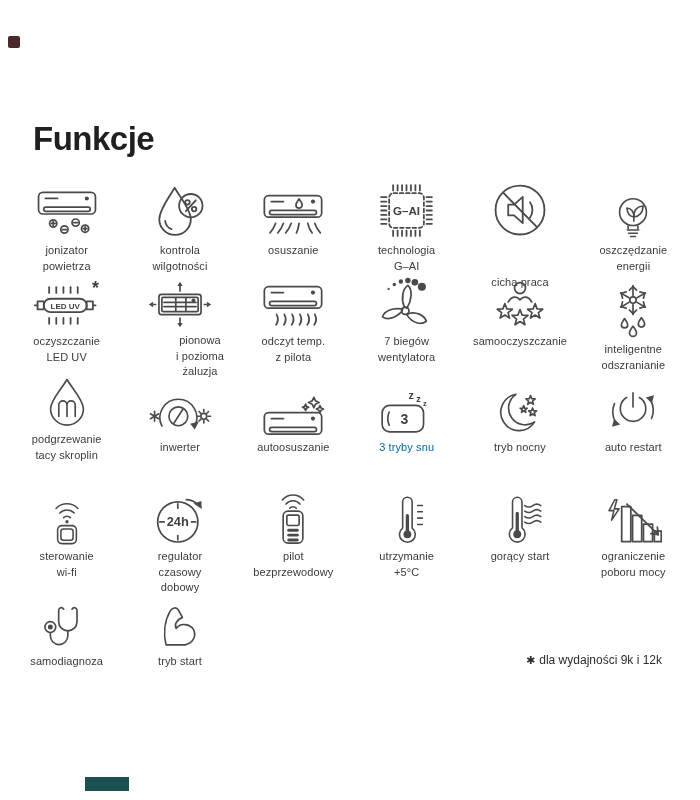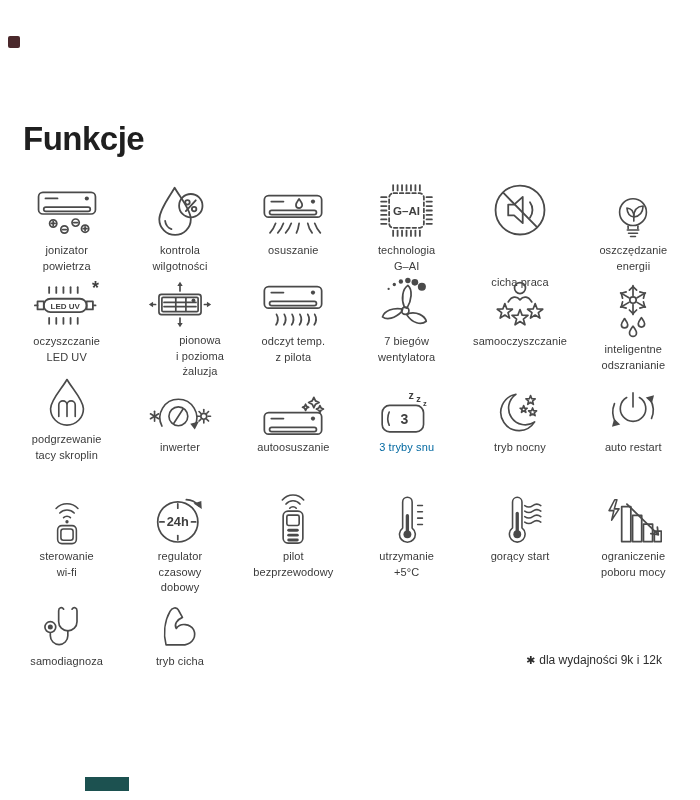--- a/index.html
+++ b/index.html
@@ -1,18 +1,18 @@
 <!DOCTYPE html>
 <html><head>
 <meta charset="utf-8">
 <style>
   html,body{margin:0;padding:0}
   body{width:700px;height:800px;background:#ffffff;position:relative;overflow:hidden;
        font-family:"Liberation Sans",sans-serif;}
-  .title{position:absolute;left:23px;top:120px;font-size:33px;font-weight:bold;
+  .title{position:absolute;left:33px;top:120px;font-size:33px;font-weight:bold;
          color:#1f1f1f;letter-spacing:-0.5px}
   .grid{position:absolute;left:10px;top:183px;width:680px;display:grid;
         grid-template-columns:repeat(6,1fr);
         grid-template-rows:97px 98px 105px 115px auto;}
   .cell{display:flex;flex-direction:column;align-items:center;min-width:0}
   .icon-box{display:flex;align-items:flex-end;justify-content:center}
   .r1 .icon-box{height:56px}
   .r2 .icon-box{height:50px}
   .r3 .icon-box{height:58px}
   .r4 .icon-box{height:62px}
@@ -514,21 +514,21 @@
         <div>samodiagnoza</div>
       </div>
     </div>
     <div class="cell r5">
       <div class="icon-box">
         <svg viewBox="0 0 56 58" width="46" height="48" fill="none" stroke="#4a4a4a" stroke-width="2" stroke-linecap="round" stroke-linejoin="round">
           <path d="M11,52 C8,40 8.5,24 16,11 C18,6.5 24,5.5 26,9.5 L31,18.5 C24,21.5 20.5,27 23.5,32 C28.5,24.5 40.5,26.5 44.5,33.5 C48.5,41.5 43.5,50 34,52 Z"></path>
         </svg>
       </div>
       <div class="label" style="color: rgb(58, 58, 58);">
-        <div>tryb cicha</div>
+        <div>tryb start</div>
       </div>
     </div>
   </div>
 
 <div class="footnote">
   <span class="mark">✱</span>
   <span>dla wydajności 9k i 12k</span>
 </div>
 
 <div class="mark-topleft" style="background: rgb(74, 40, 43);"></div>

